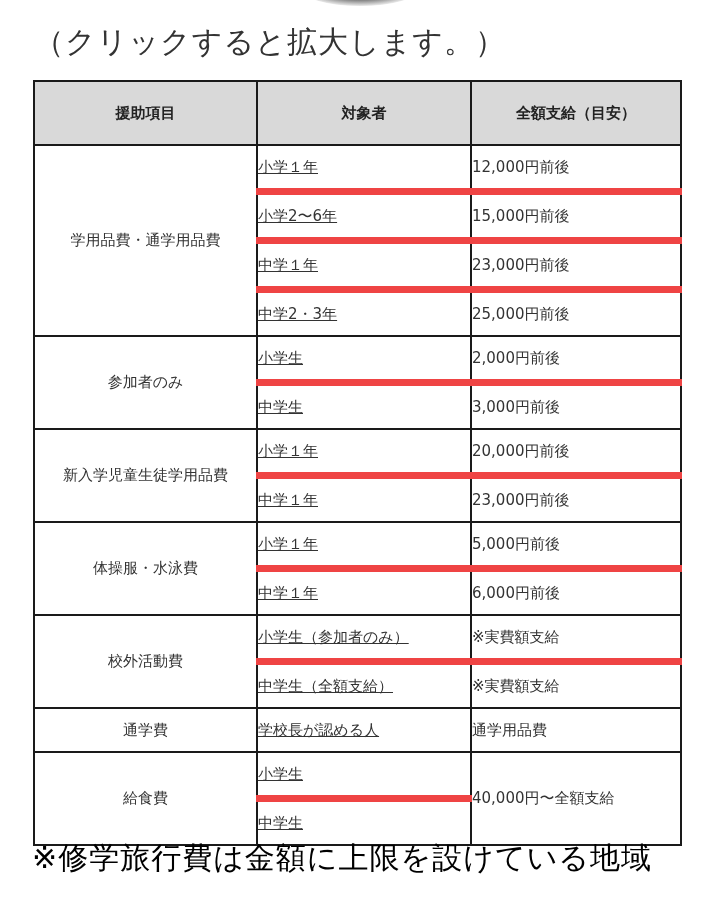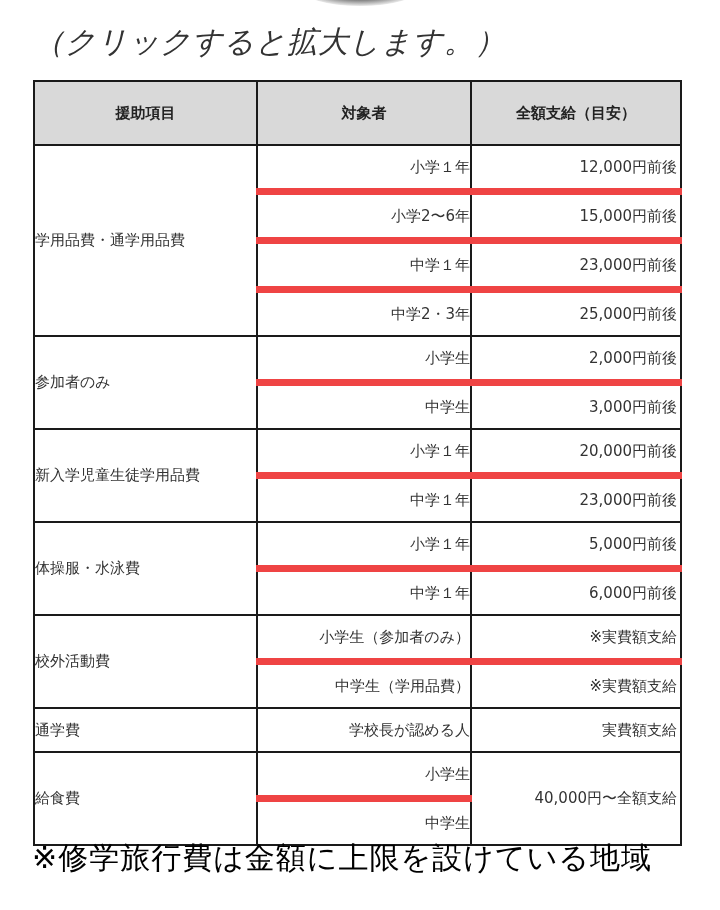--- a/index.html
+++ b/index.html
@@ -1,28 +1,28 @@
 <!DOCTYPE html>
 <html><head>
 <meta charset="utf-8">
 <style>
   html, body { margin:0; padding:0; background:#ffffff; }
   body { width:720px; height:910px; position:relative; overflow:hidden;
          font-family:"DejaVu Sans","Liberation Sans",sans-serif; color:#333; }
   .top-shadow { position:absolute; left:300px; top:-30px; width:120px; height:36px;
          border-radius:50%; background:radial-gradient(ellipse at center,#555 0%,#777 45%,rgba(255,255,255,0) 75%); }
-  .caption { position:absolute; left:34px; top:22px; font-size:30px; color:#333; letter-spacing:1px;font-style:italic; }
+  .caption { position:absolute; left:34px; top:22px; font-size:30px; color:#333; letter-spacing:1px; }
   table { position:absolute; left:33px; top:80px; border-collapse:collapse; width:647px; table-layout:fixed; }
   col.c1 { width:223px; } col.c2 { width:214px; } col.c3 { width:210px; }
   th, td { border:2px solid #1a1a1a; font-size:15px; padding:0; }
   th { background:#d9d9d9; height:62px; font-weight:bold; color:#222; font-size:15px; }
   td { height:42px; color:#333; }
-  td.item { }
-  td.target { text-align:right; }
-  td.amount { text-align:right; padding-right:3px; }
+  td.item { text-align:center; }
+  td.target { text-align:left;text-decoration:underline; }
+  td.amount { text-align:left; padding-right:3px; }
   tr.sub td.target, tr.sub td.amount { border-top:7px solid #ef4444; }
   .footnote { position:absolute; left:32px; top:838px; font-size:30px; color:#000000; letter-spacing:1px; white-space:nowrap; }
 </style>
 </head>
 <body>
 
 <div class="top-shadow"></div>
 <div class="caption">（クリックすると拡大します。）</div>
 
 <table>
@@ -86,28 +86,28 @@
       <td class="target">中学１年</td>
       <td class="amount">6,000円前後</td>
     </tr>
 
     <tr>
       <td rowspan="2" class="item">校外活動費</td>
       <td class="target">小学生（参加者のみ）</td>
       <td class="amount">※実費額支給</td>
     </tr>
     <tr class="sub">
-      <td class="target">中学生（学用品費）</td>
+      <td class="target">中学生（全額支給）</td>
       <td class="amount">※実費額支給</td>
     </tr>
 
     <tr>
       <td class="item">通学費</td>
       <td class="target">学校長が認める人</td>
-      <td class="amount">実費額支給</td>
+      <td class="amount">通学用品費</td>
     </tr>
 
     <tr>
       <td rowspan="2" class="item">給食費</td>
       <td class="target">小学生</td>
       <td rowspan="2" class="amount">40,000円〜全額支給</td>
     </tr>
     <tr class="sub">
       <td class="target">中学生</td>
     </tr>

